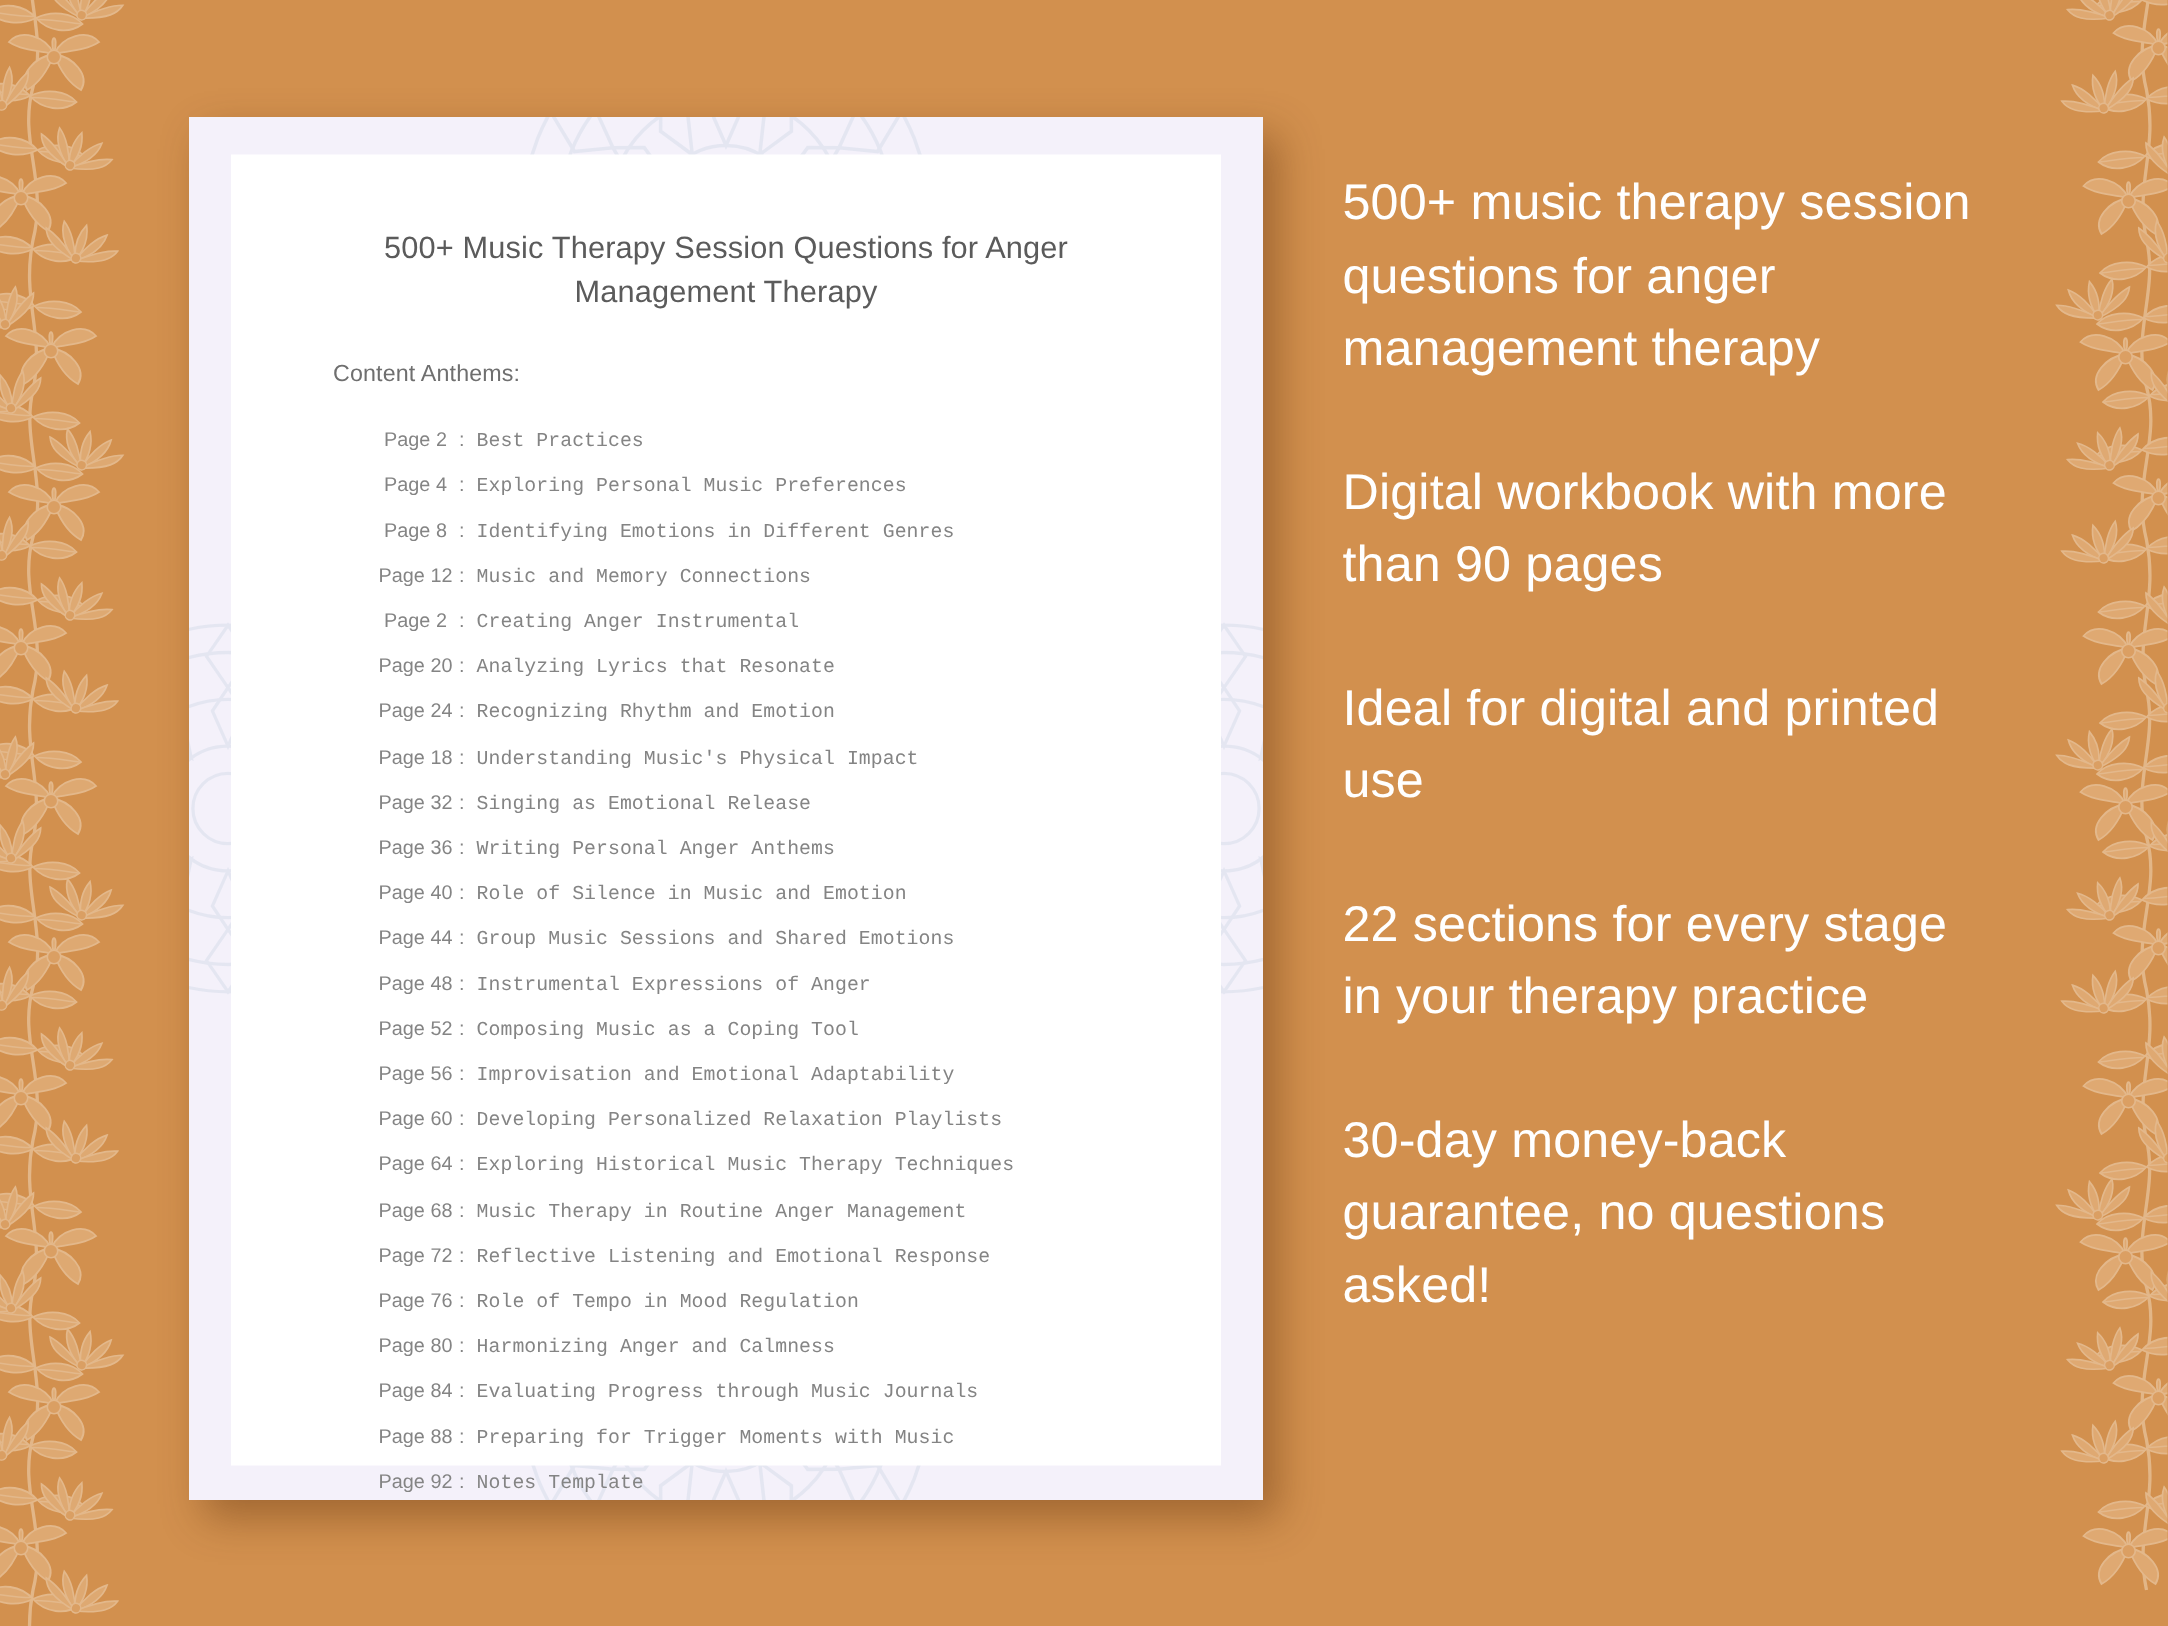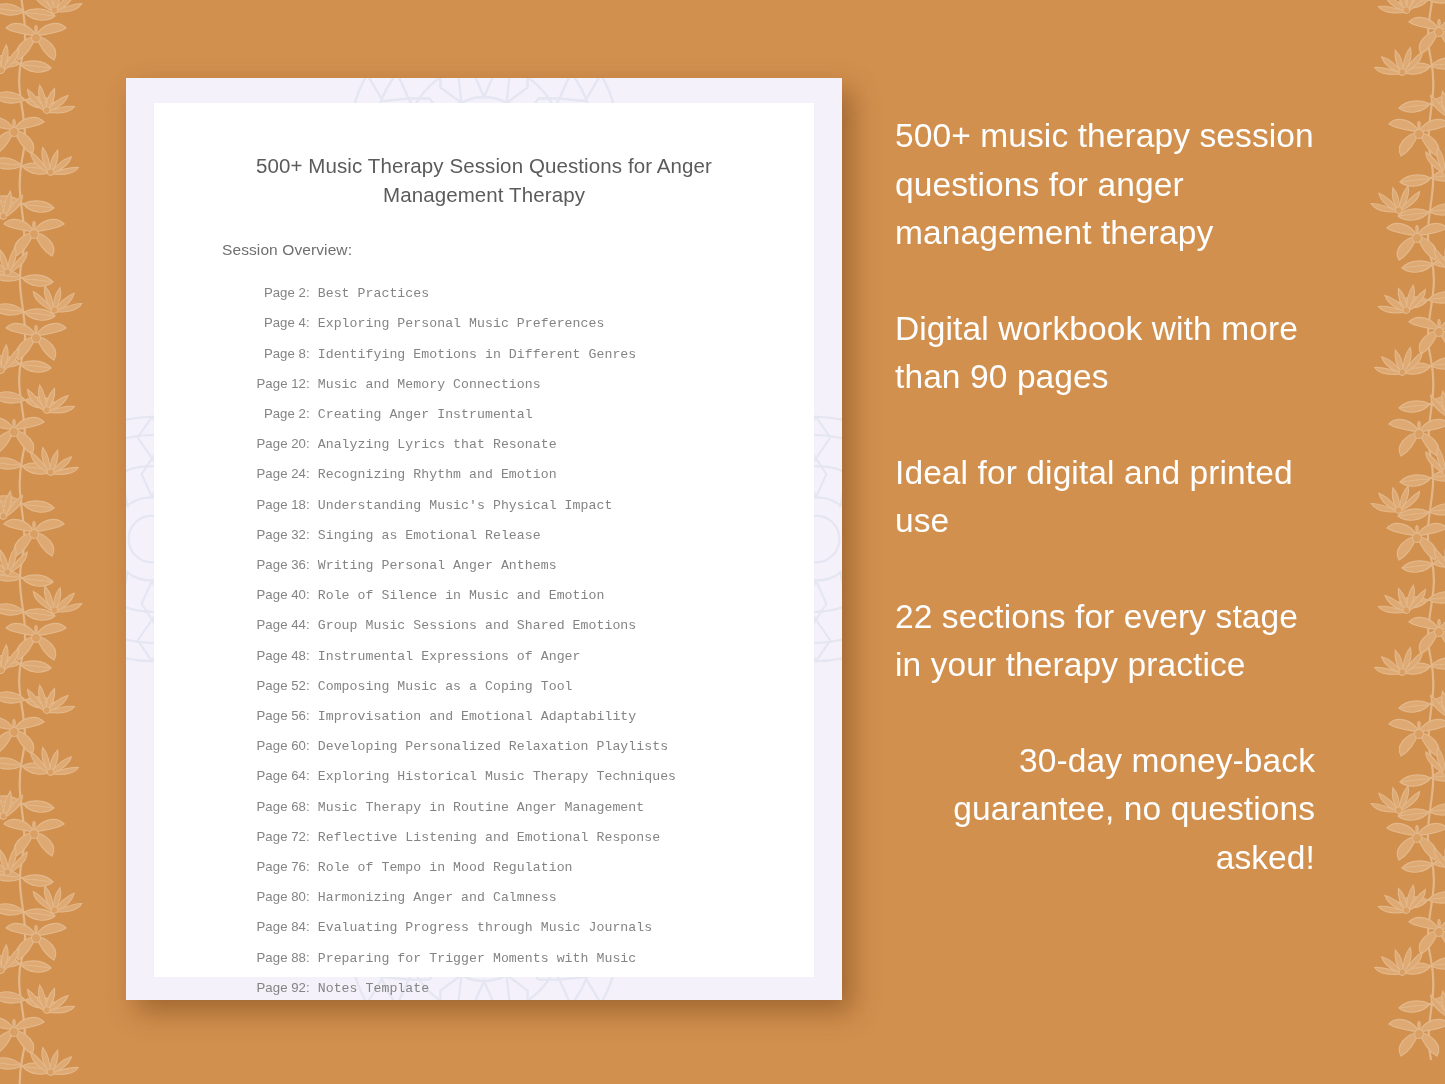--- a/index.html
+++ b/index.html
@@ -91,21 +91,21 @@
     align-items: baseline;
     font-size: 13.2px;
     color: #848484;
     line-height: 29.2px;
     letter-spacing: 0.05px;
     white-space: nowrap;
   }
   .toc-page {
     display: inline-block;
     width: 58px;
-    text-align: right;
+    text-align: center;
     flex: 0 0 auto;
   }
   .toc-colon {
     flex: 0 0 auto;
     padding-right: 8px;
   }
   .toc-title { flex: 0 1 auto; font-family: Liberation Mono, monospace; }
 
   
   .features {
@@ -115,21 +115,21 @@
     width: 420px;
   }
   .feature {
     color: #FFFFFF;
     font-size: 33.5px;
     font-weight: 300;
     line-height: 48.5px;
     letter-spacing: 0.1px;
     margin: 0 0 47px 0;
   }
-  .feature:last-child { margin-bottom: 0; text-align: right; }
+  .feature:last-child { margin-bottom: 0; }
 </style>
 </head>
 <body>
 
 <div class="floral-band left">
   <svg viewBox="0 0 140 1084" preserveAspectRatio="none" xmlns="http://www.w3.org/2000/svg">
     <defs>
       <g id="lotus">
         <path d="M0,0 C-4,-10 -3,-19 0,-25 C3,-19 4,-10 0,0 Z" fill="#F0CDA4" stroke="#FBF0E0" stroke-width="1.1"></path>
         <path d="M0,0 C-11,-8 -15,-16 -15,-23 C-9,-19 -3,-10 0,0 Z" fill="#F0CDA4" stroke="#FBF0E0" stroke-width="1.1"></path>
@@ -416,21 +416,21 @@
         <g transform="rotate(324)">
             <path d="M0,-32 L8,-50 L0,-62 L-8,-50 Z"></path>
             <path d="M0,-62 L11,-78 L0,-94 L-11,-78 Z"></path>
           </g>
       </g>
     </svg>
   </div>
 
   <div class="page-sheet">
     <h1 class="doc-title">500+ Music Therapy Session Questions for Anger Management Therapy</h1>
-    <p class="overview-label">Session Overview:</p>
+    <p class="overview-label">Content Anthems:</p>
     <ul class="toc" id="toc-list">
         <li class="toc-item">
           <span class="toc-page">Page  2</span>
           <span class="toc-colon">:</span>
           <span class="toc-title">Best Practices</span>
         </li>
         <li class="toc-item">
           <span class="toc-page">Page  4</span>
           <span class="toc-colon">:</span>
           <span class="toc-title">Exploring Personal Music Preferences</span>

